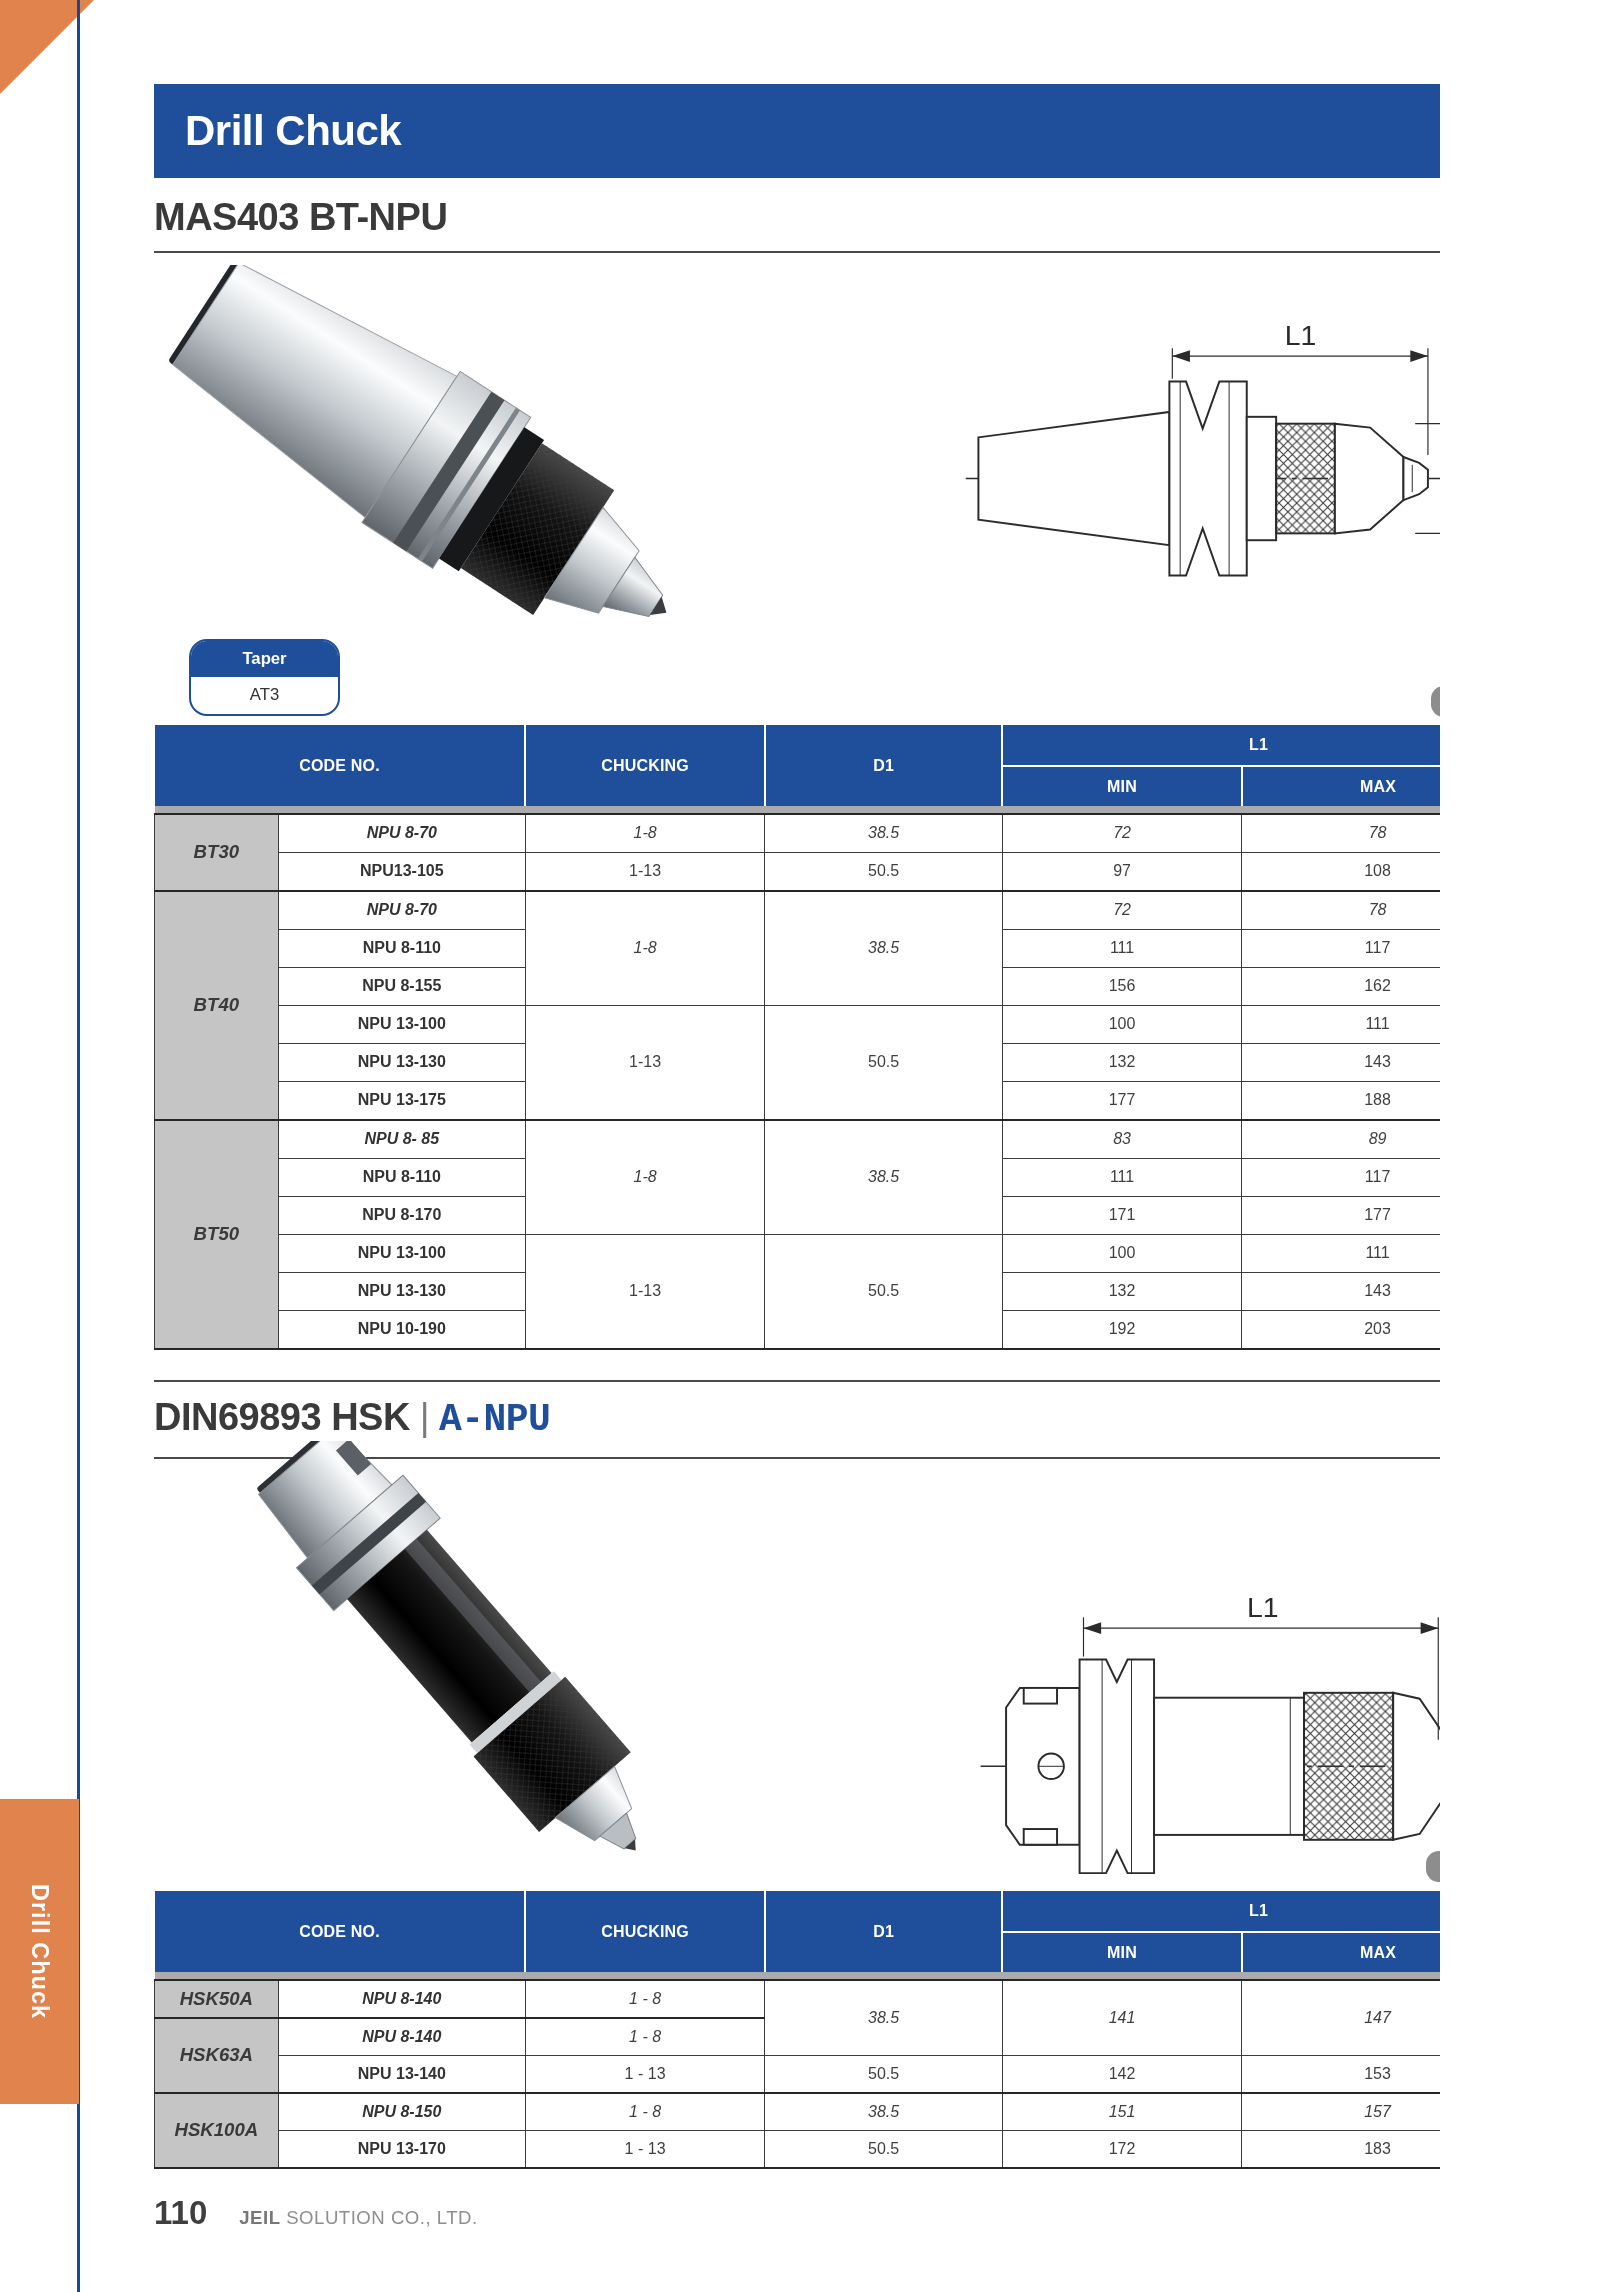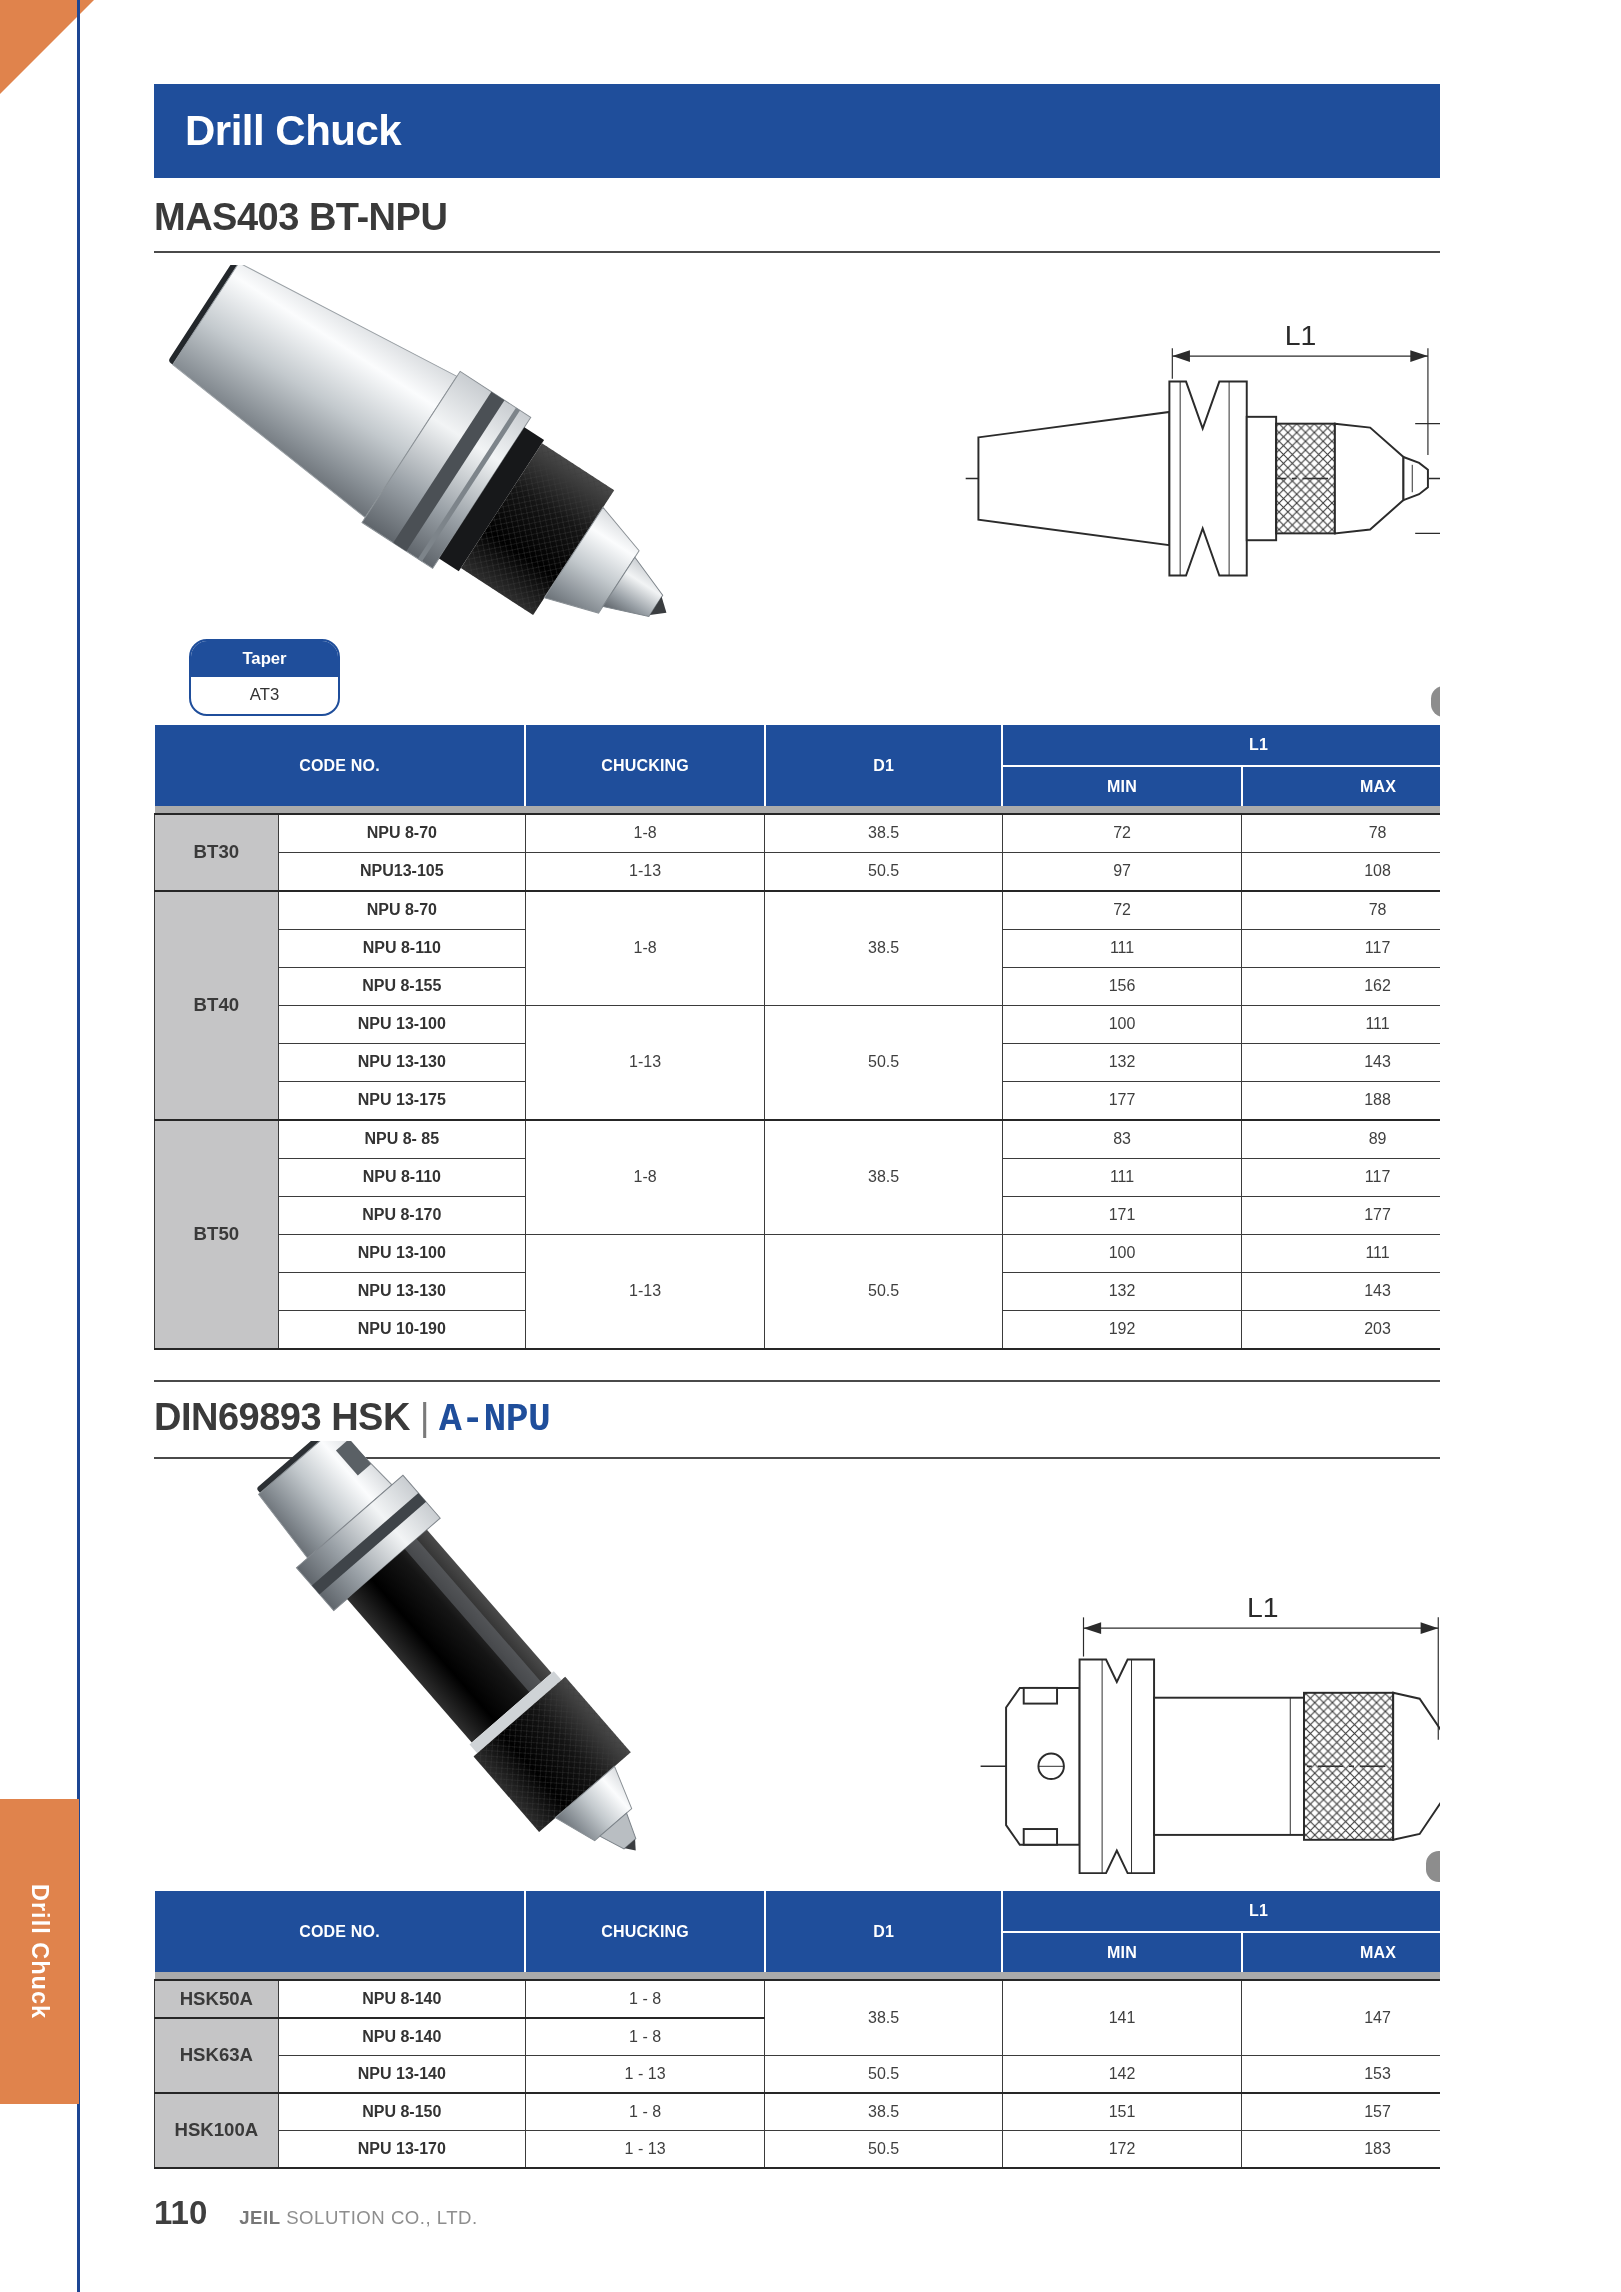--- a/index.html
+++ b/index.html
@@ -36,21 +36,21 @@
   table.spec tr.h2 th{height:37px;border-bottom:0;}
   table.spec th:first-child{border-left:0;margin-top:16px;}
   table.spec th.last{border-right:0;}
   table.spec th.span2{border-bottom:0;}
   table.spec tr.strip td{height:6.9px;padding:0;background:var(--strip);border:0;}
   table.spec td{border:1px solid var(--bdr);text-align:center;vertical-align:middle;
         font-size:16px;color:#3f3f3f;height:37px;padding:0;background:#fff;}
   .t2 table.spec td{height:36px;}
   table.spec td.code{font-weight:700;color:#333;}
   table.spec td.grp{background:var(--gray-cell);font-size:18.6px;font-weight:600;color:#3a3a3a;}
-  table.spec tr.gstart td{border-top:2.5px solid #262626;}
+  table.spec tr.gstart td{border-top:2.5px solid #262626;font-style:italic;}
   
   .drawing text{font-family:"Liberation Sans",sans-serif;font-size:29px;fill:#2b2b2b;font-weight:400;}
   
   .footer{position:absolute;left:154px;top:2194px;display:flex;align-items:baseline;}
   .footer .pageno{font-size:33px;font-weight:700;color:#3f3f3f;}
   .footer .company{margin-left:32px;font-size:18.6px;color:#8E8E8E;letter-spacing:0.5px;}
   .footer .company b{color:#777;font-weight:700;}
 </style>
 </head>
 <body>

